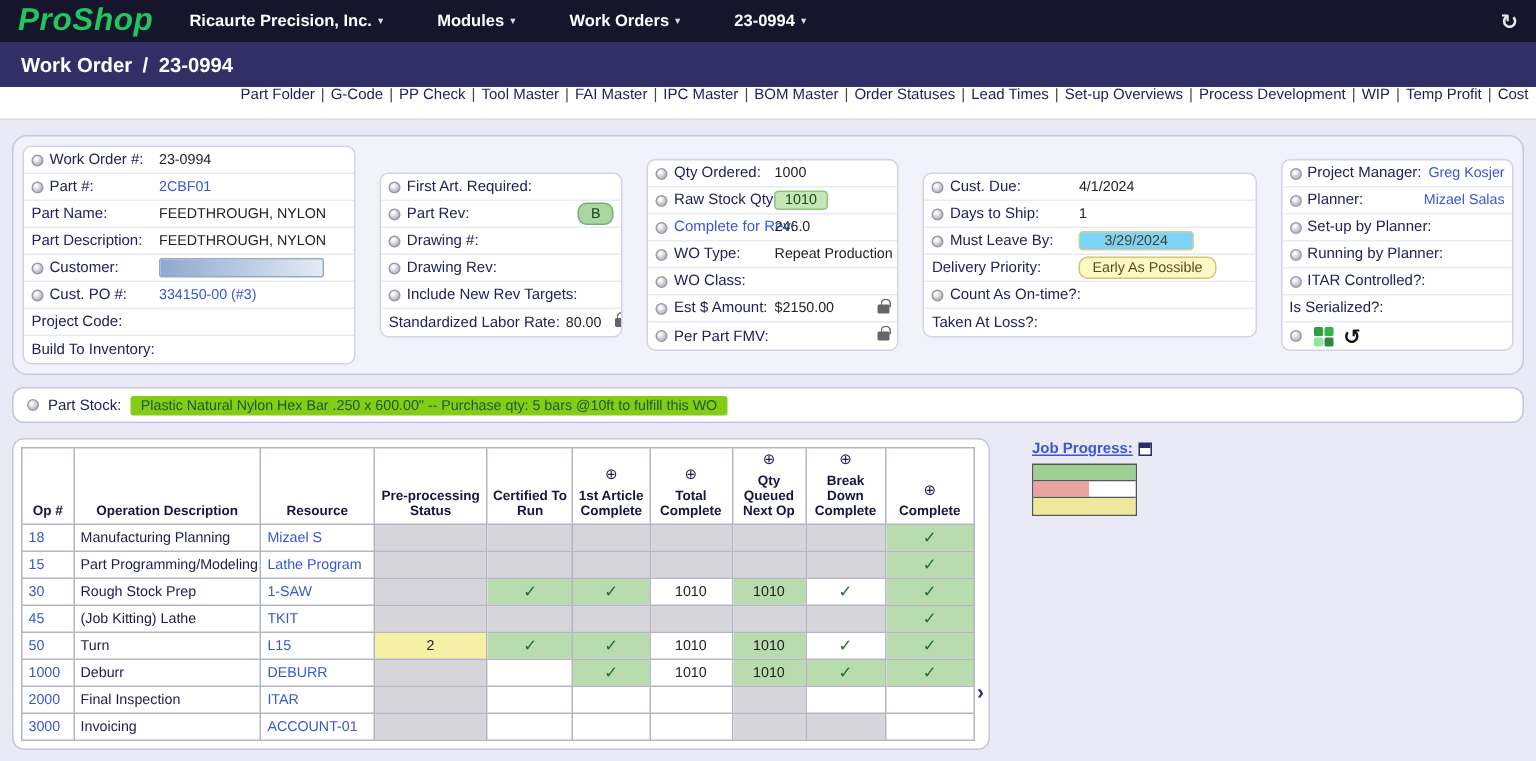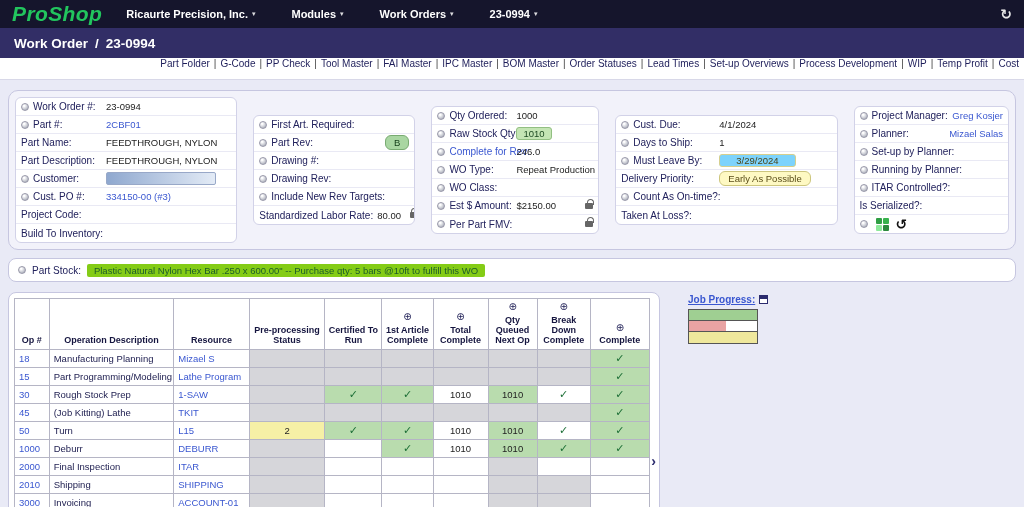--- a/index.html
+++ b/index.html
@@ -436,32 +436,20 @@
               <td class="res" data-interactable="true">ITAR</td>
               <td class="st gray" data-interactable="true"></td>
               <td class="st white" data-interactable="true"></td>
               <td class="st white" data-interactable="true"></td>
               <td class="st white" data-interactable="true"></td>
               <td class="st gray" data-interactable="true"></td>
               <td class="st white" data-interactable="true"></td>
               <td class="st white" data-interactable="true"></td>
             </tr>
             <tr data-interactable="false">
-              <td class="op" data-interactable="true">2010</td>
-              <td class="desc" data-interactable="false">Shipping</td>
-              <td class="res" data-interactable="true">SHIPPING</td>
-              <td class="st gray" data-interactable="true"></td>
-              <td class="st white" data-interactable="true"></td>
-              <td class="st white" data-interactable="true"></td>
-              <td class="st white" data-interactable="true"></td>
-              <td class="st gray" data-interactable="true"></td>
-              <td class="st gray" data-interactable="true"></td>
-              <td class="st white" data-interactable="true"></td>
-            </tr>
-            <tr data-interactable="false">
               <td class="op" data-interactable="true">3000</td>
               <td class="desc" data-interactable="false">Invoicing</td>
               <td class="res" data-interactable="true">ACCOUNT-01</td>
               <td class="st gray" data-interactable="true"></td>
               <td class="st white" data-interactable="true"></td>
               <td class="st white" data-interactable="true"></td>
               <td class="st white" data-interactable="true"></td>
               <td class="st gray" data-interactable="true"></td>
               <td class="st gray" data-interactable="true"></td>
               <td class="st white" data-interactable="true"></td>

